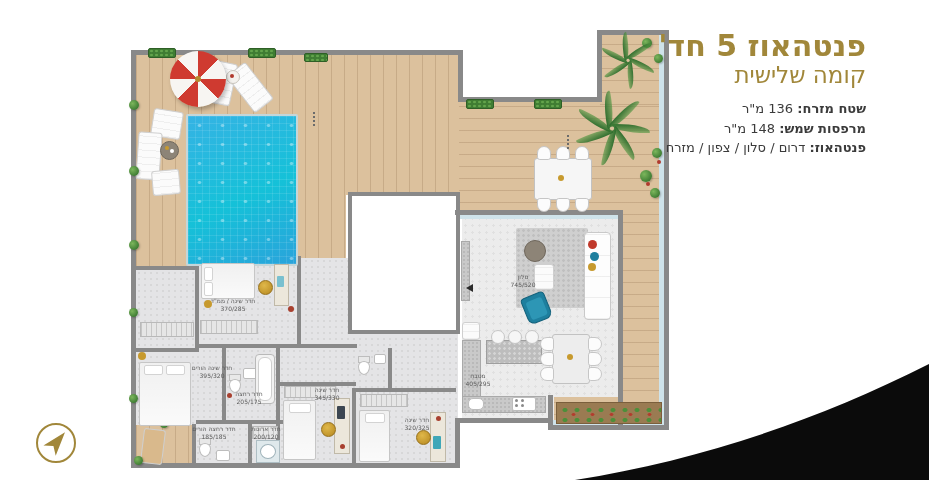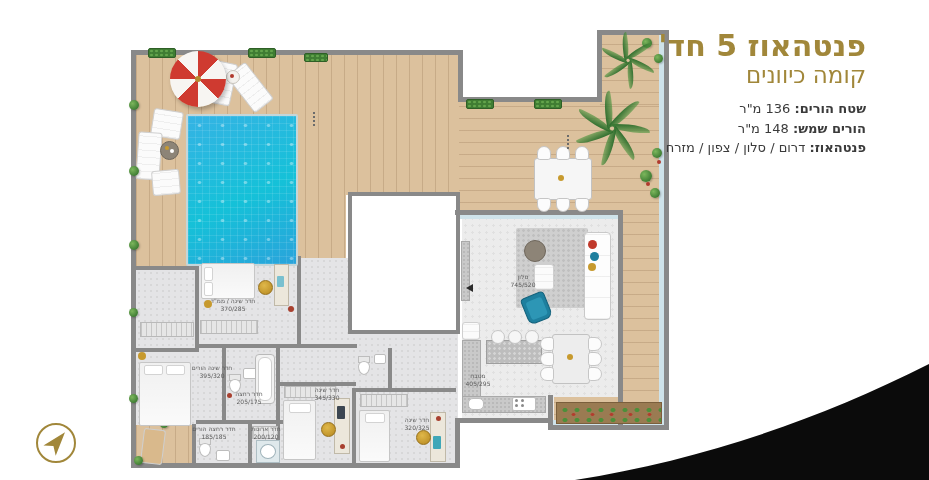--- a/index.html
+++ b/index.html
@@ -321,24 +321,24 @@
     <div class="room-label" style="left:266px;top:433px;">
       <span>חדר ארונות</span><span class="dims">200/120</span></div>
     <div class="room-label" style="left:327px;top:394px;">
       <span>חדר שינה</span><span class="dims">345/330</span></div>
     <div class="room-label" style="left:417px;top:424px;">
       <span>חדר שינה</span><span class="dims">320/325</span></div>
   </div>
 
   <div id="header">
     <div class="title">פנטהאוז 5 חד'</div>
-    <div class="subtitle">קומה כיוונים</div>
+    <div class="subtitle">קומה שלישית</div>
     <div class="details">
-      <div><b>שטח הורים:</b> <span>136 מ"ר</span></div>
-      <div><b>הורים שמש:</b> <span>148 מ"ר</span></div>
+      <div><b>שטח מזרח:</b> <span>136 מ"ר</span></div>
+      <div><b>מרפסות שמש:</b> <span>148 מ"ר</span></div>
       <div><b>פנטהאוז:</b> <span>דרום / סלון / צפון / מזרח</span></div>
     </div>
   </div>
 
   <svg id="compass" width="46" height="46" viewBox="0 0 46 46">
     <circle cx="23" cy="23" r="19" fill="none" stroke="#a1873a" stroke-width="2"></circle>
     <path d="M23 9 L31 33 L23 27 L15 33 Z" fill="#a1873a" transform="rotate(40 23 23)"></path>
   </svg>
 
   <svg id="swoosh" width="380" height="120" viewBox="0 0 380 120">

